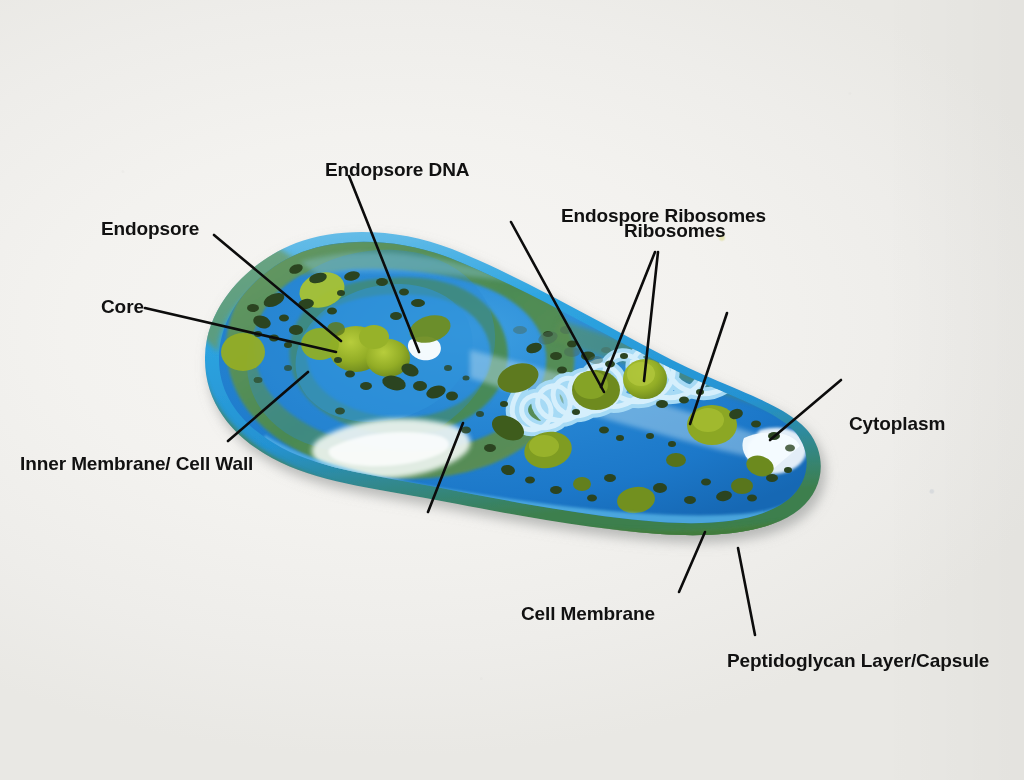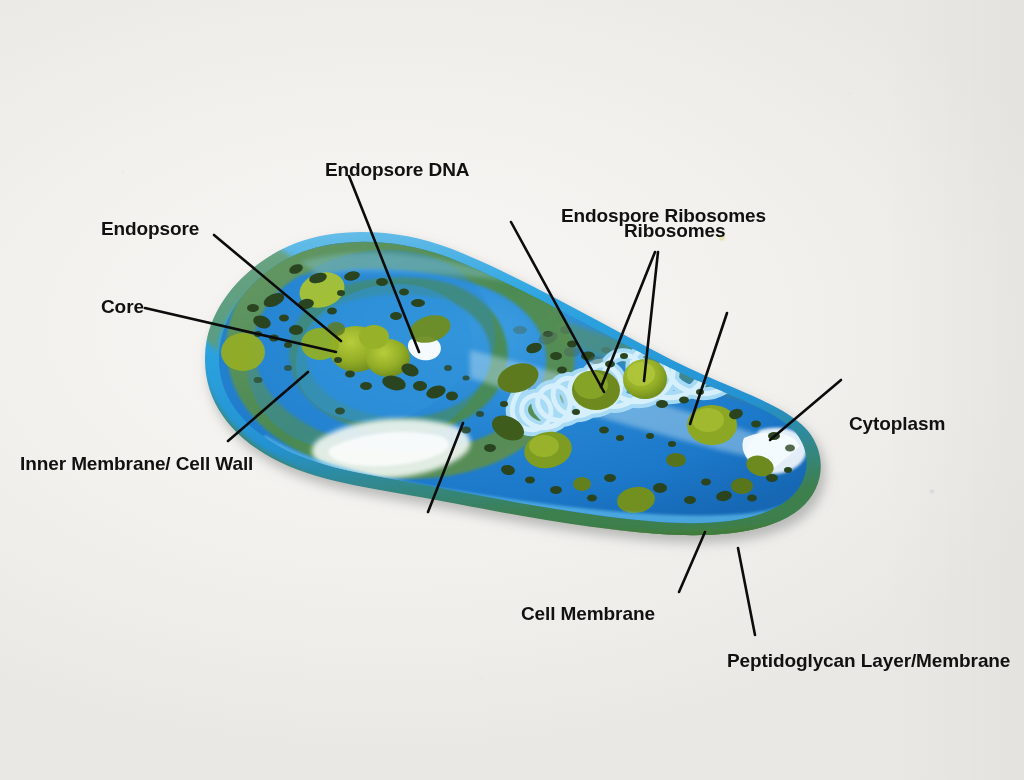--- a/index.html
+++ b/index.html
@@ -456,15 +456,15 @@
 
 
   <div class="callout" style="left: 325px; top: 159px;">Endopsore DNA</div>
   <div class="callout" style="left: 101px; top: 218px;">Endopsore</div>
   <div class="callout" style="left: 513px; top: 205px; margin-left: 48px;">Endospore Ribosomes</div>
   <div class="callout" style="left: 624px; top: 220px;">Ribosomes</div>
   <div class="callout" style="left: 101px; top: 296px;">Core</div>
   <div class="callout" style="left: 849px; top: 371px; margin-top: 42px;">Cytoplasm</div>
   <div class="callout" style="left: 20px; top: 453px; text-align: center;">Inner Membrane/ Cell Wall</div>
   <div class="callout" style="left: 521px; top: 603px;">Cell Membrane</div>
-  <div class="callout" style="left: 727px; top: 650px;">Peptidoglycan Layer/Membrane</div>
+  <div class="callout" style="left: 727px; top: 650px;">Peptidoglycan Layer/Capsule</div>
 
 </div>
 
 </body></html>

